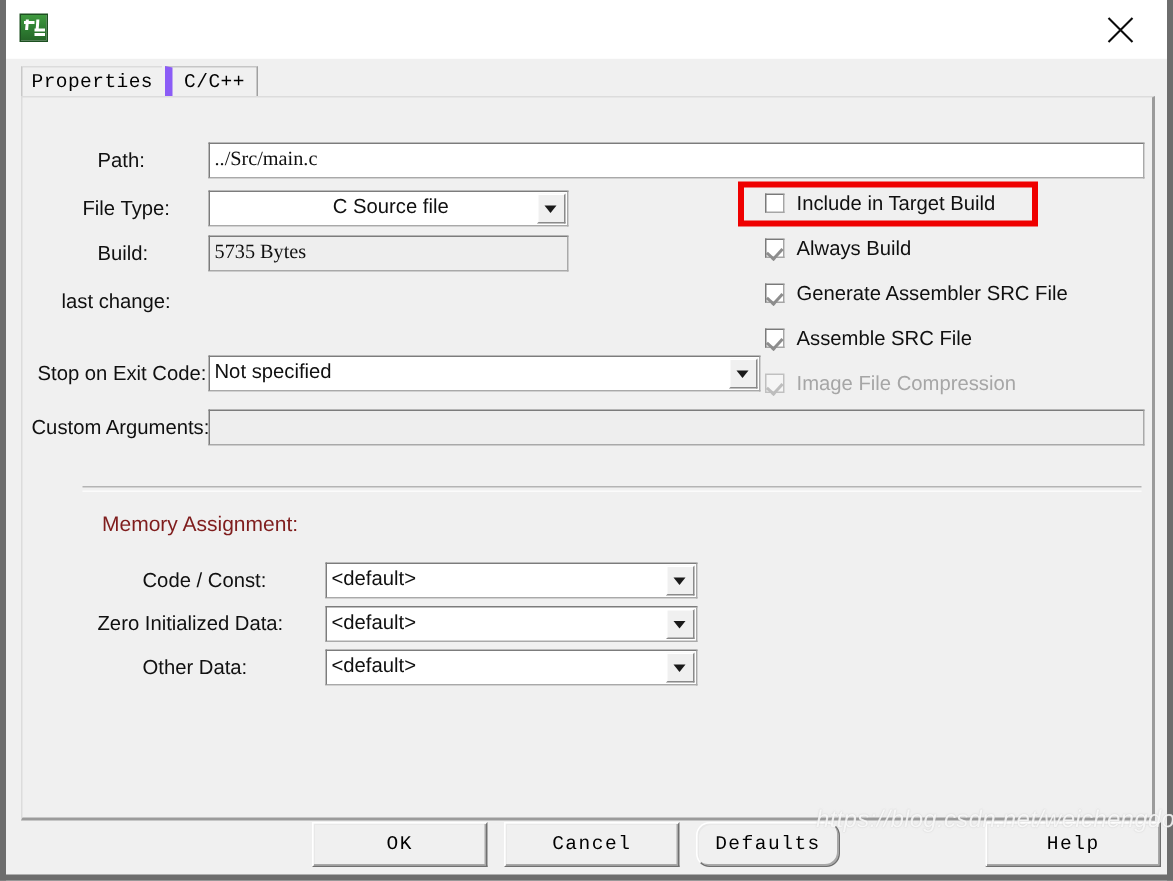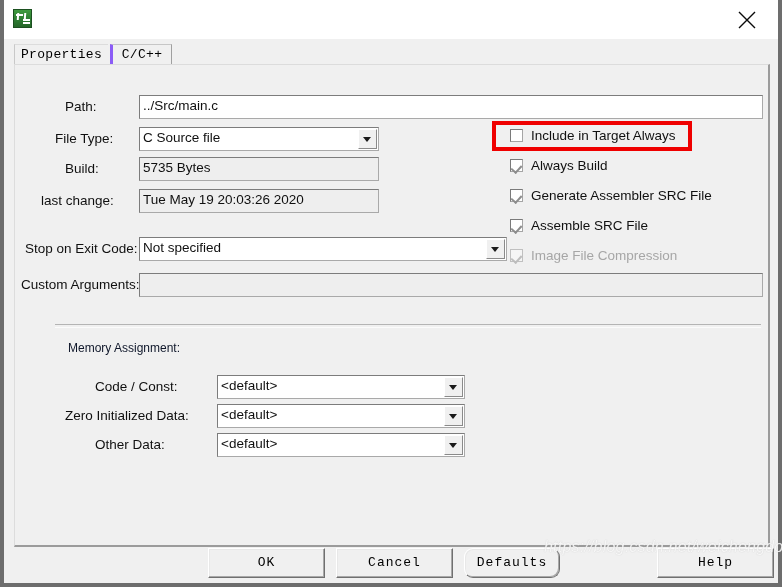--- a/index.html
+++ b/index.html
@@ -87,21 +87,21 @@
     position: absolute;
     top: 0;
     height: 21px;
     box-sizing: border-box;
     font-family: "Liberation Mono", "DejaVu Sans Mono", monospace;
     font-size: 13px;
     color: #000;
     text-align: center;
     line-height: 20px;
     background: #f0f0f0;
-    border-left: 3px solid #8b5cf6;
+    border-left: 5px solid #8b5cf6;
     border-top: 1px solid #c6c6c6;
     border-right: 1px solid #a0a0a0;
     white-space: nowrap;
     letter-spacing: 0.3px;
   }
   .tab.active {
     left: 0;
     width: 94px;
     background: #f0f0f0;
     border-left: 1px solid #c8c8c8;
@@ -139,20 +139,21 @@
     box-sizing: border-box;
     background: #ffffff;
     border: 1px solid #a9a9a9;
     border-top-color: #7c7c7c;
     border-left-color: #7c7c7c;
     font-size: 13.5px;
     color: #101010;
     padding: 2px 0 0 3px;
     white-space: nowrap;
     overflow: hidden;
+    font-family: Liberation Serif, serif;
   }
   .field.readonly {
     background: #eeeeee;
   }
 
   .combo {
     position: absolute;
     box-sizing: border-box;
     background: #ffffff;
     border: 1px solid #a9a9a9;
@@ -232,22 +233,22 @@
   
   .hrule {
     position: absolute;
     height: 2px;
     border-top: 1px solid #b4b4b4;
     border-bottom: 1px solid #fbfbfb;
   }
 
   .section-lbl {
     position: absolute;
-    font-size: 12px;
-    color: #0f172a;
+    font-size: 14px;
+    color: #7f1d1d;
     white-space: nowrap;
   }
 
   
   .btn {
     position: absolute;
     box-sizing: border-box;
     height: 30px;
     background: #f0f0f0;
     border: 1px solid #ffffff;
@@ -294,43 +295,42 @@
     <div class="tab active">Properties</div>
     <div class="tab inactive">C/C++</div>
   </div>
 
   <div class="panel">
 
     <div class="lbl" style="left:50px; top:34px; width:70px;">Path:</div>
     <div class="field" style="left:124px; top:30px; width:624px; height:24px;">../Src/main.c</div>
 
     <div class="lbl" style="left:40px; top:66px; width:80px;">File Type:</div>
-    <div class="combo" style="left:124px; top:62px; width:240px; height:24px;">
+    <div class="combo" style="left:124px; top:62px; width:240px; height:24px;text-align:center;">
       <span>C Source file</span>
       <span class="arrow-btn"></span>
     </div>
 
     <div class="lbl" style="left:50px; top:96px; width:70px;">Build:</div>
     <div class="field readonly" style="left:124px; top:92px; width:240px; height:24px;">5735 Bytes</div>
 
     <div class="lbl" style="left:26px; top:128px; width:94px;">last change:</div>
-    <div class="field readonly" style="left:124px; top:124px; width:240px; height:24px;">Tue May 19 20:03:26 2020</div>
 
     <div class="lbl" style="left:10px; top:176px; width:110px;">Stop on Exit Code:</div>
     <div class="combo" style="left:124px; top:172px; width:368px; height:24px;">
       <span>Not specified</span>
       <span class="arrow-btn"></span>
     </div>
 
     <div class="lbl" style="left:6px; top:212px; width:114px;">Custom Arguments:</div>
     <div class="field readonly" style="left:124px; top:208px; width:624px; height:24px;"></div>
 
     <div class="cbrow" style="left:495px; top:62px;">
       <span class="cbox"></span>
-      <span class="cbtext">Include in Target Always</span>
+      <span class="cbtext">Include in Target Build</span>
     </div>
 
     <div class="cbrow" style="left:495px; top:92px;">
       <span class="cbox checked"></span>
       <span class="cbtext">Always Build</span>
     </div>
 
     <div class="cbrow" style="left:495px; top:122px;">
       <span class="cbox checked"></span>
       <span class="cbtext">Generate Assembler SRC File</span>

